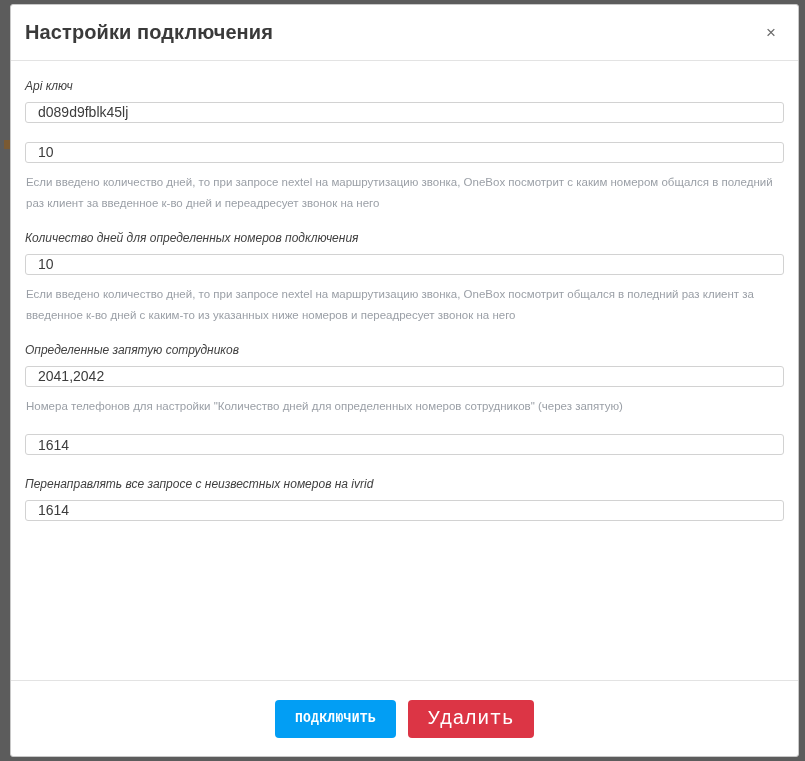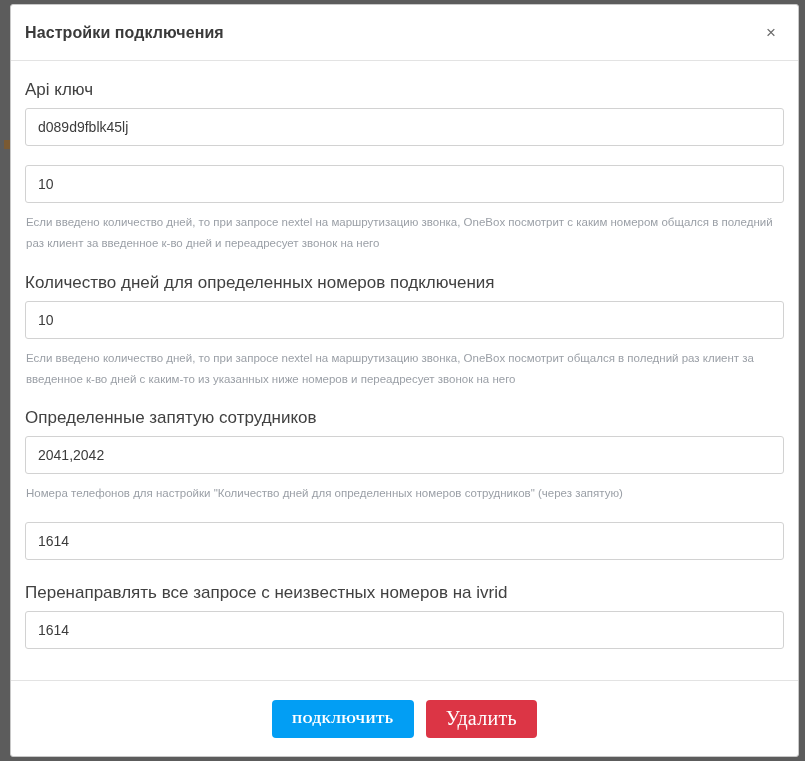--- a/index.html
+++ b/index.html
@@ -58,21 +58,21 @@
     height: 56px;
     min-height: 56px;
     border-bottom: 1px solid #e3e3e3;
     display: flex;
     align-items: center;
     padding: 0 18px 0 14px;
     box-sizing: border-box;
   }
 
   .modal-title {
-    font-size: 16px;
+    font-size: 20px;
     font-weight: bold;
     color: #3a3a3a;
     letter-spacing: 0.1px;
   }
 
   .close-button {
     position: absolute;
     right: 14px;
     top: 50%;
     transform: translateY(-50%);
@@ -94,30 +94,31 @@
     flex: 1 1 auto;
     padding: 18px 14px 0 14px;
     box-sizing: border-box;
     overflow: hidden;
   }
 
   .field-group { margin-bottom: 0; }
 
   .field-label {
     display: block;
-    font-size: 17px;
+    font-size: 12px;
     color: #414141;
     margin-bottom: 7px;
     line-height: 1.3;
+    font-style: italic;
   }
 
   .text-input {
     display: block;
     width: 100%;
-    height: 38px;
+    height: 21px;
     box-sizing: border-box;
     padding: 6px 12px;
     font-size: 14px;
     color: #3c3c3c;
     background: #ffffff;
     border: 1px solid #d2d2d2;
     border-radius: 3px;
     font-family: "Liberation Sans", sans-serif;
     outline: none;
   }
@@ -147,21 +148,21 @@
   .btn {
     border: none;
     border-radius: 4px;
     color: #ffffff;
     font-size: 13px;
     font-weight: bold;
     letter-spacing: 0.3px;
     padding: 0 20px;
     height: 38px;
     cursor: pointer;
-    font-family: Liberation Serif, serif;
+    font-family: Liberation Mono, monospace;
     text-transform: uppercase;
     text-align: right;
   }
   .btn-primary { background: #029ef4; }
   .btn-danger { background: #dc3545; text-transform: none; font-weight: normal; font-size: 20px; }
 </style>
 </head>
 <body>
 
 <div id="page-root">

